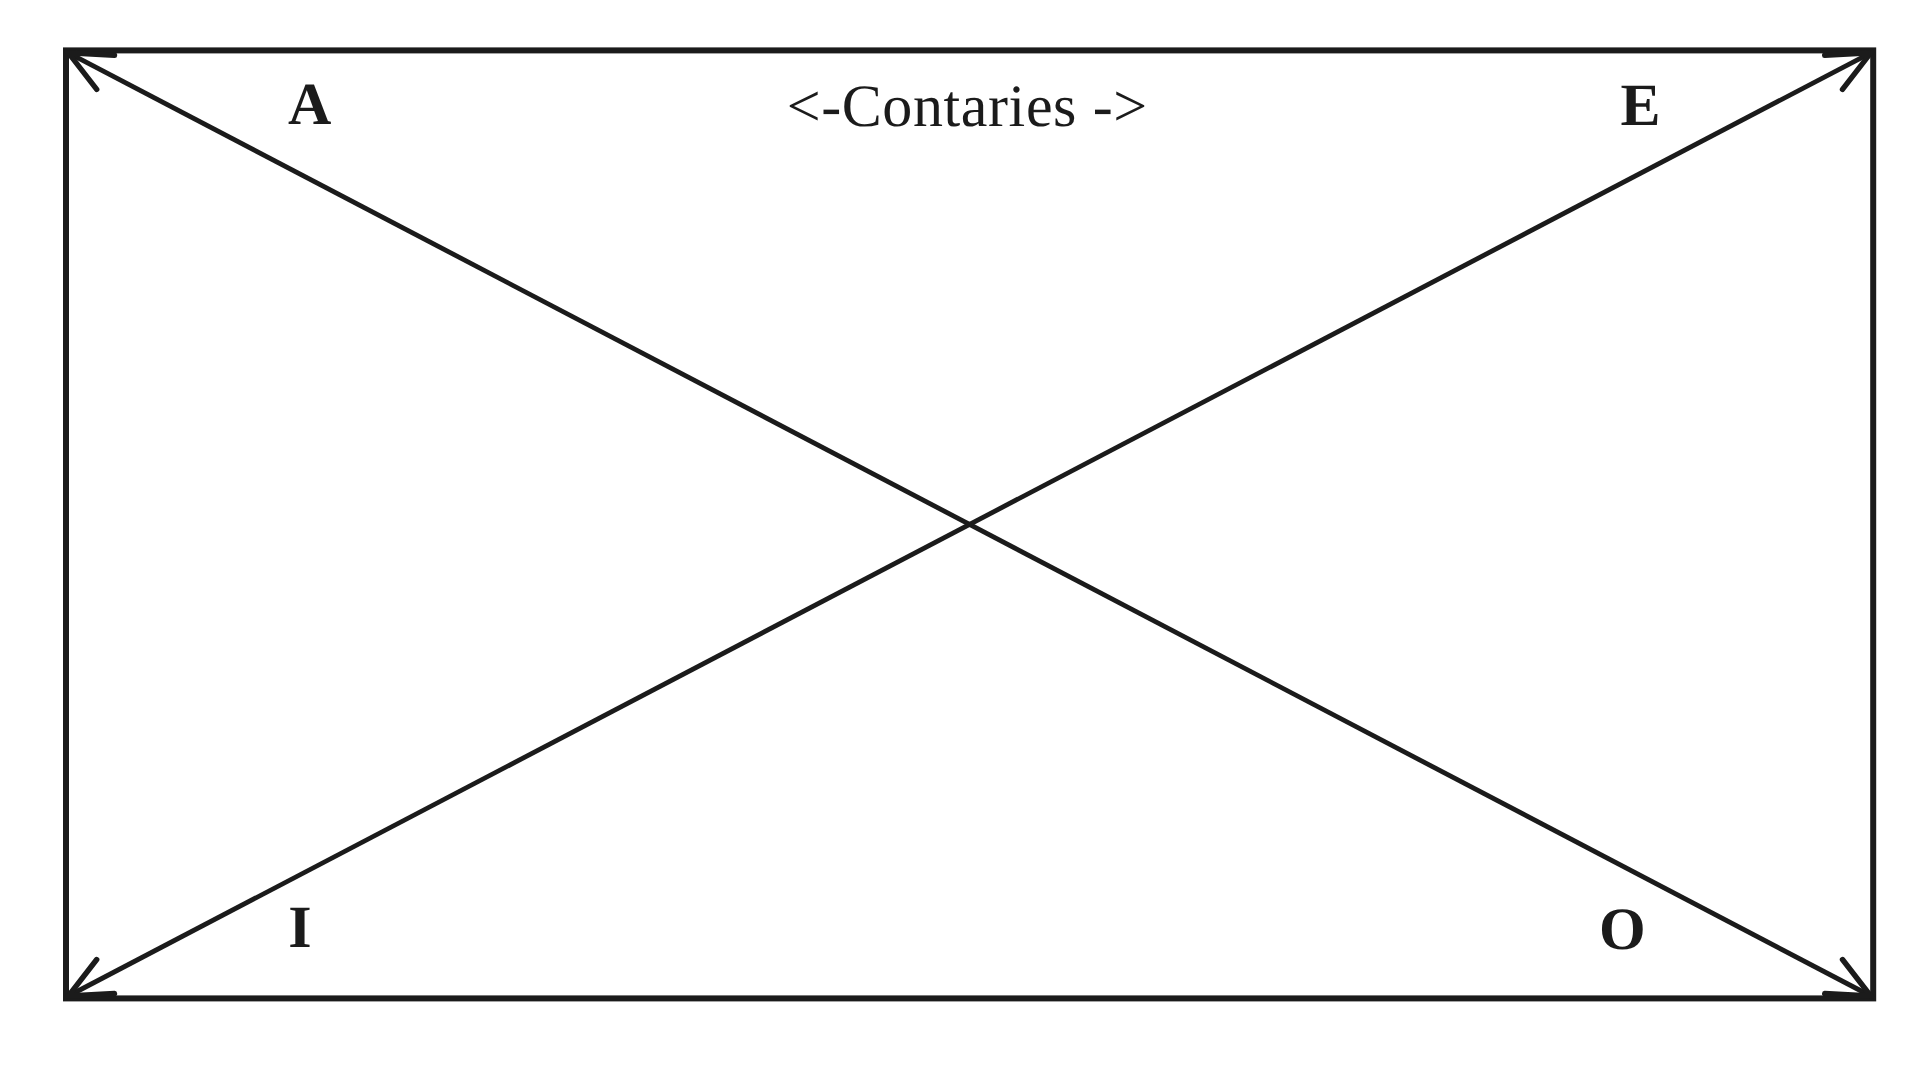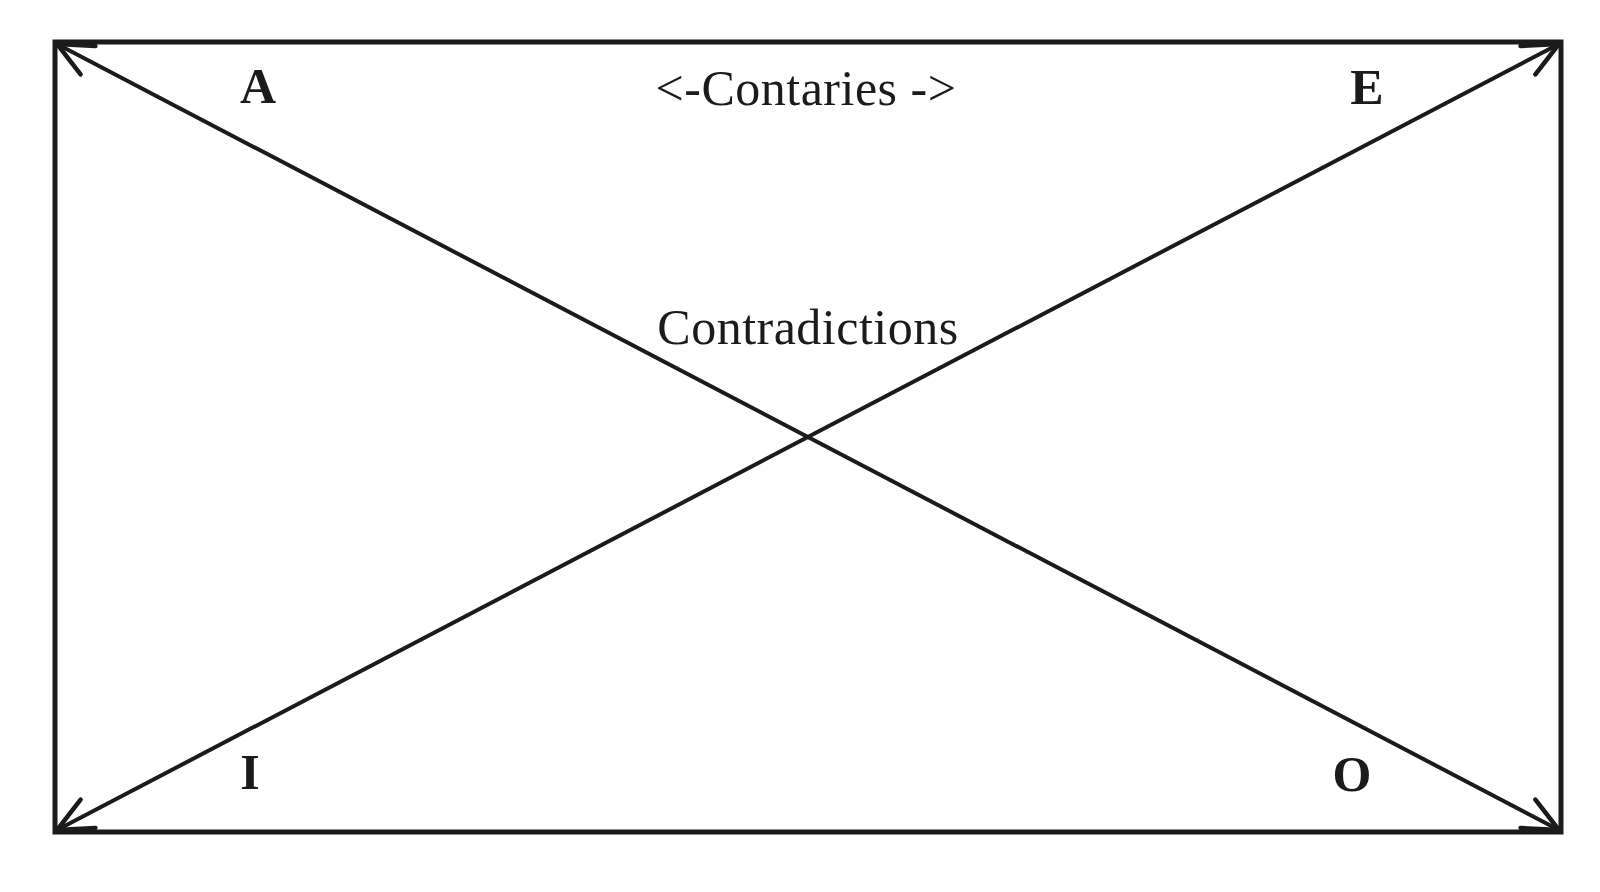--- a/index.html
+++ b/index.html
@@ -64,16 +64,15 @@
   <div class="label corner-letter pos-a">A</div>
 
   <div class="label corner-letter pos-e">E</div>
 
   <div class="label corner-letter pos-i">I</div>
 
   <div class="label corner-letter pos-o">O</div>
 
   <div class="label relation-label pos-contraries">&lt;-Contaries -&gt;</div>
 
-  <div class="label relation-label pos-contradictions">Contradictions</div>
 
 
 </div>
 
 </body></html>

